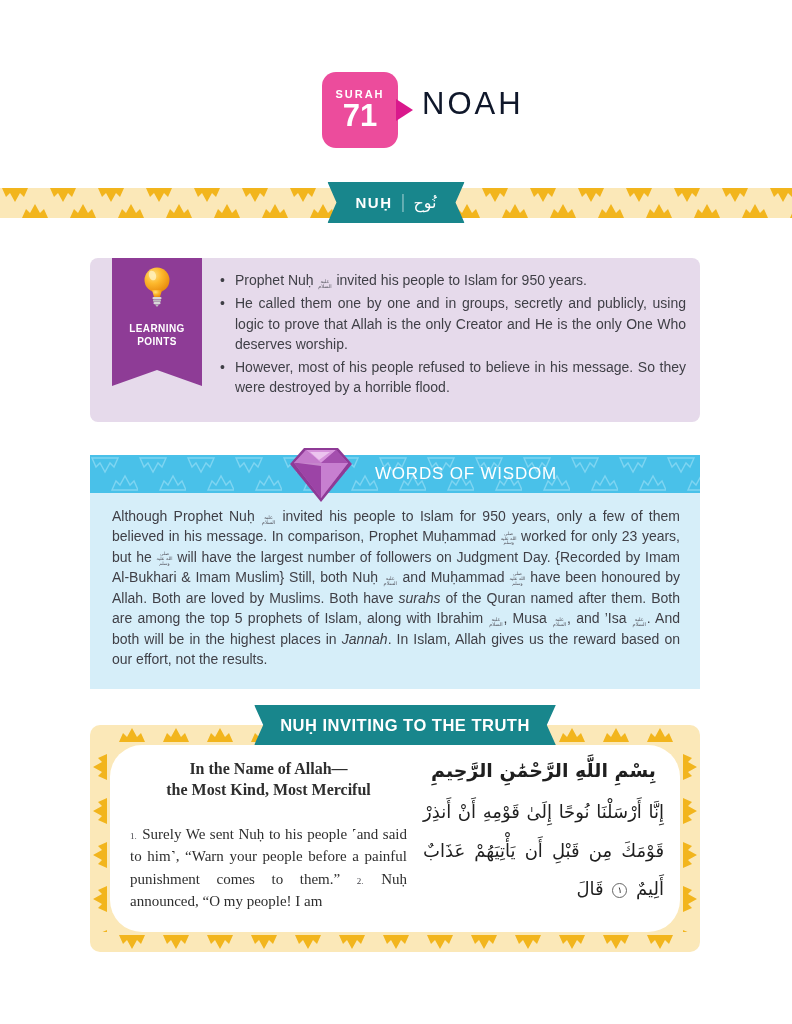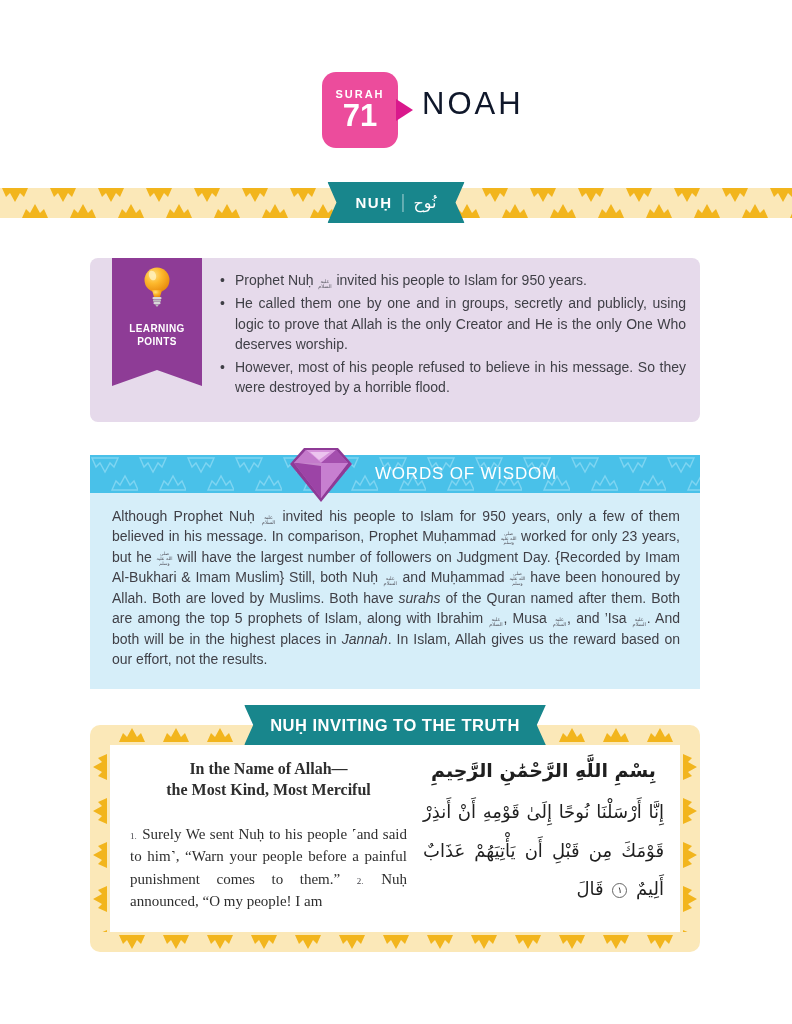--- a/index.html
+++ b/index.html
@@ -61,32 +61,33 @@
     color:#fff; font-size:17px; font-weight:normal; letter-spacing:.8px; z-index:2;
   }
   .wisdom-gem { position:absolute; left:196px; top:-13px; z-index:2; }
   .wisdom-body {
     position:absolute; left:0; top:38px; width:610px; height:196px; background:#d6eef9;
     padding:13px 20px 0 22px;
   }
   .wisdom-body p { font-size:14px; line-height:1.46; text-align:justify; color:#3f3f46; }
   
   .truth-banner {
-    left:395px; transform:translateX(-50%); top:705px; height:40px; padding:0 26px;
+    left:405px; transform:translateX(-50%); top:705px; height:40px; padding:0 26px;
     position:absolute; z-index:3; font-size:16.5px; font-weight:bold; letter-spacing:.5px;
     white-space:nowrap;
   }
   .frame {
     position:absolute; left:90px; top:725px; width:610px; height:227px;
     background:#fbe8b8; border-radius:10px;
   }
   .frame-strip { position:absolute; }
   .frame-inner {
     position:absolute; left:20px; top:20px; width:570px; height:187px; background:#fff;
     display:flex;
+    border-radius:32px;
   }
   .col-english { width:305px; padding:14px 8px 0 20px; font-family:"Liberation Serif","DejaVu Serif",serif; }
   .bismillah-heading { text-align:center; font-weight:bold; font-size:16px; line-height:1.3; color:#2e2e2e; }
   .translation { margin-top:22px; font-size:15px; line-height:1.5; text-align:justify; color:#2e2e2e; }
   .col-arabic { flex:1; padding:4px 16px 0 8px; font-family:"DejaVu Sans",sans-serif; color:#1f1f1f; }
   .bismillah-arabic { text-align:center; font-size:19px; font-weight:bold; margin-top:10px; }
   .verse-arabic { margin-top:12px; font-size:18px; line-height:2.15; text-align:justify; }
   
   .hon {
     display:inline-block; width:15px; font-size:5px; line-height:1.1; text-align:center;

